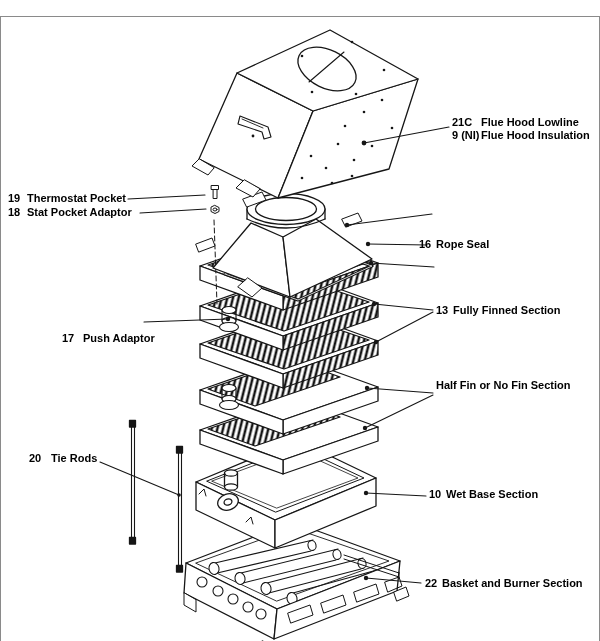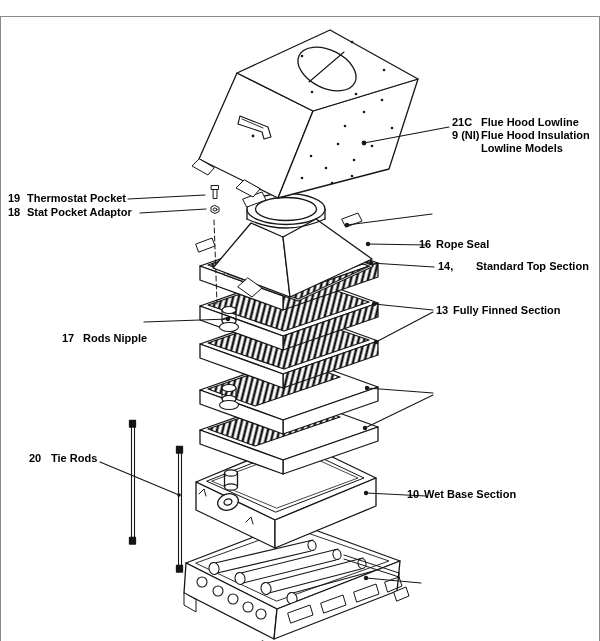--- a/index.html
+++ b/index.html
@@ -248,24 +248,20 @@
 
 <div class="callout" style="left:452px;top:100px">
   <div class="row">
         <span class="num w29">21C</span>
         <span>Flue Hood Lowline</span>
       </div>
   <div class="row">
         <span class="num w29">9 (NI)</span>
         <span>Flue Hood Insulation</span>
       </div>
-  <div class="row">
-        <span class="num w29"></span>
-        <span>Lowline Models</span>
-      </div>
 </div>
 
 <div class="callout" style="left:8px;top:176px">
   <div class="row">
         <span class="num w19">19</span>
         <span>Thermostat Pocket</span>
       </div>
 </div>
 
 <div class="callout" style="left:8px;top:190px">
@@ -277,52 +273,58 @@
 
 
 <div class="callout" style="left:419px;top:222px">
   <div class="row">
         <span class="num w17">16</span>
         <span>Rope Seal</span>
       </div>
 </div>
 
 <div class="callout" style="left:438px;top:244px">
-  <div class="row">
-        <span class="num w38">14,</span>
-        <span>Standard Top Section</span>
-      </div>
 </div>
 
 <div class="callout" style="left:436px;top:288px">
   <div class="row">
         <span class="num w17">13</span>
         <span>Fully Finned Section</span>
       </div>
 </div>
 
 <div class="callout" style="left:62px;top:316px">
   <div class="row">
         <span class="num w21">17</span>
-        <span>Rods Nipple</span>
+        <span>Push Adaptor</span>
       </div>
 </div>
 
 <div class="callout" style="left:436px;top:363px">
+  <div class="row">
+        <span class="num w0"></span>
+        <span>Half Fin or No Fin Section</span>
+      </div>
 </div>
 
 <div class="callout" style="left:29px;top:436px">
   <div class="row">
         <span class="num w22">20</span>
         <span>Tie Rods</span>
       </div>
 </div>
 
-<div class="callout" style="left:407px;top:472px">
+<div class="callout" style="left:429px;top:472px">
   <div class="row">
         <span class="num w17">10</span>
         <span>Wet Base Section</span>
       </div>
 </div>
 
+<div class="callout" style="left:425px;top:561px">
+  <div class="row">
+        <span class="num w17">22</span>
+        <span>Basket and Burner Section</span>
+      </div>
+</div>
 
 <div id="frame"></div>
 </div>
 
 </body></html>

